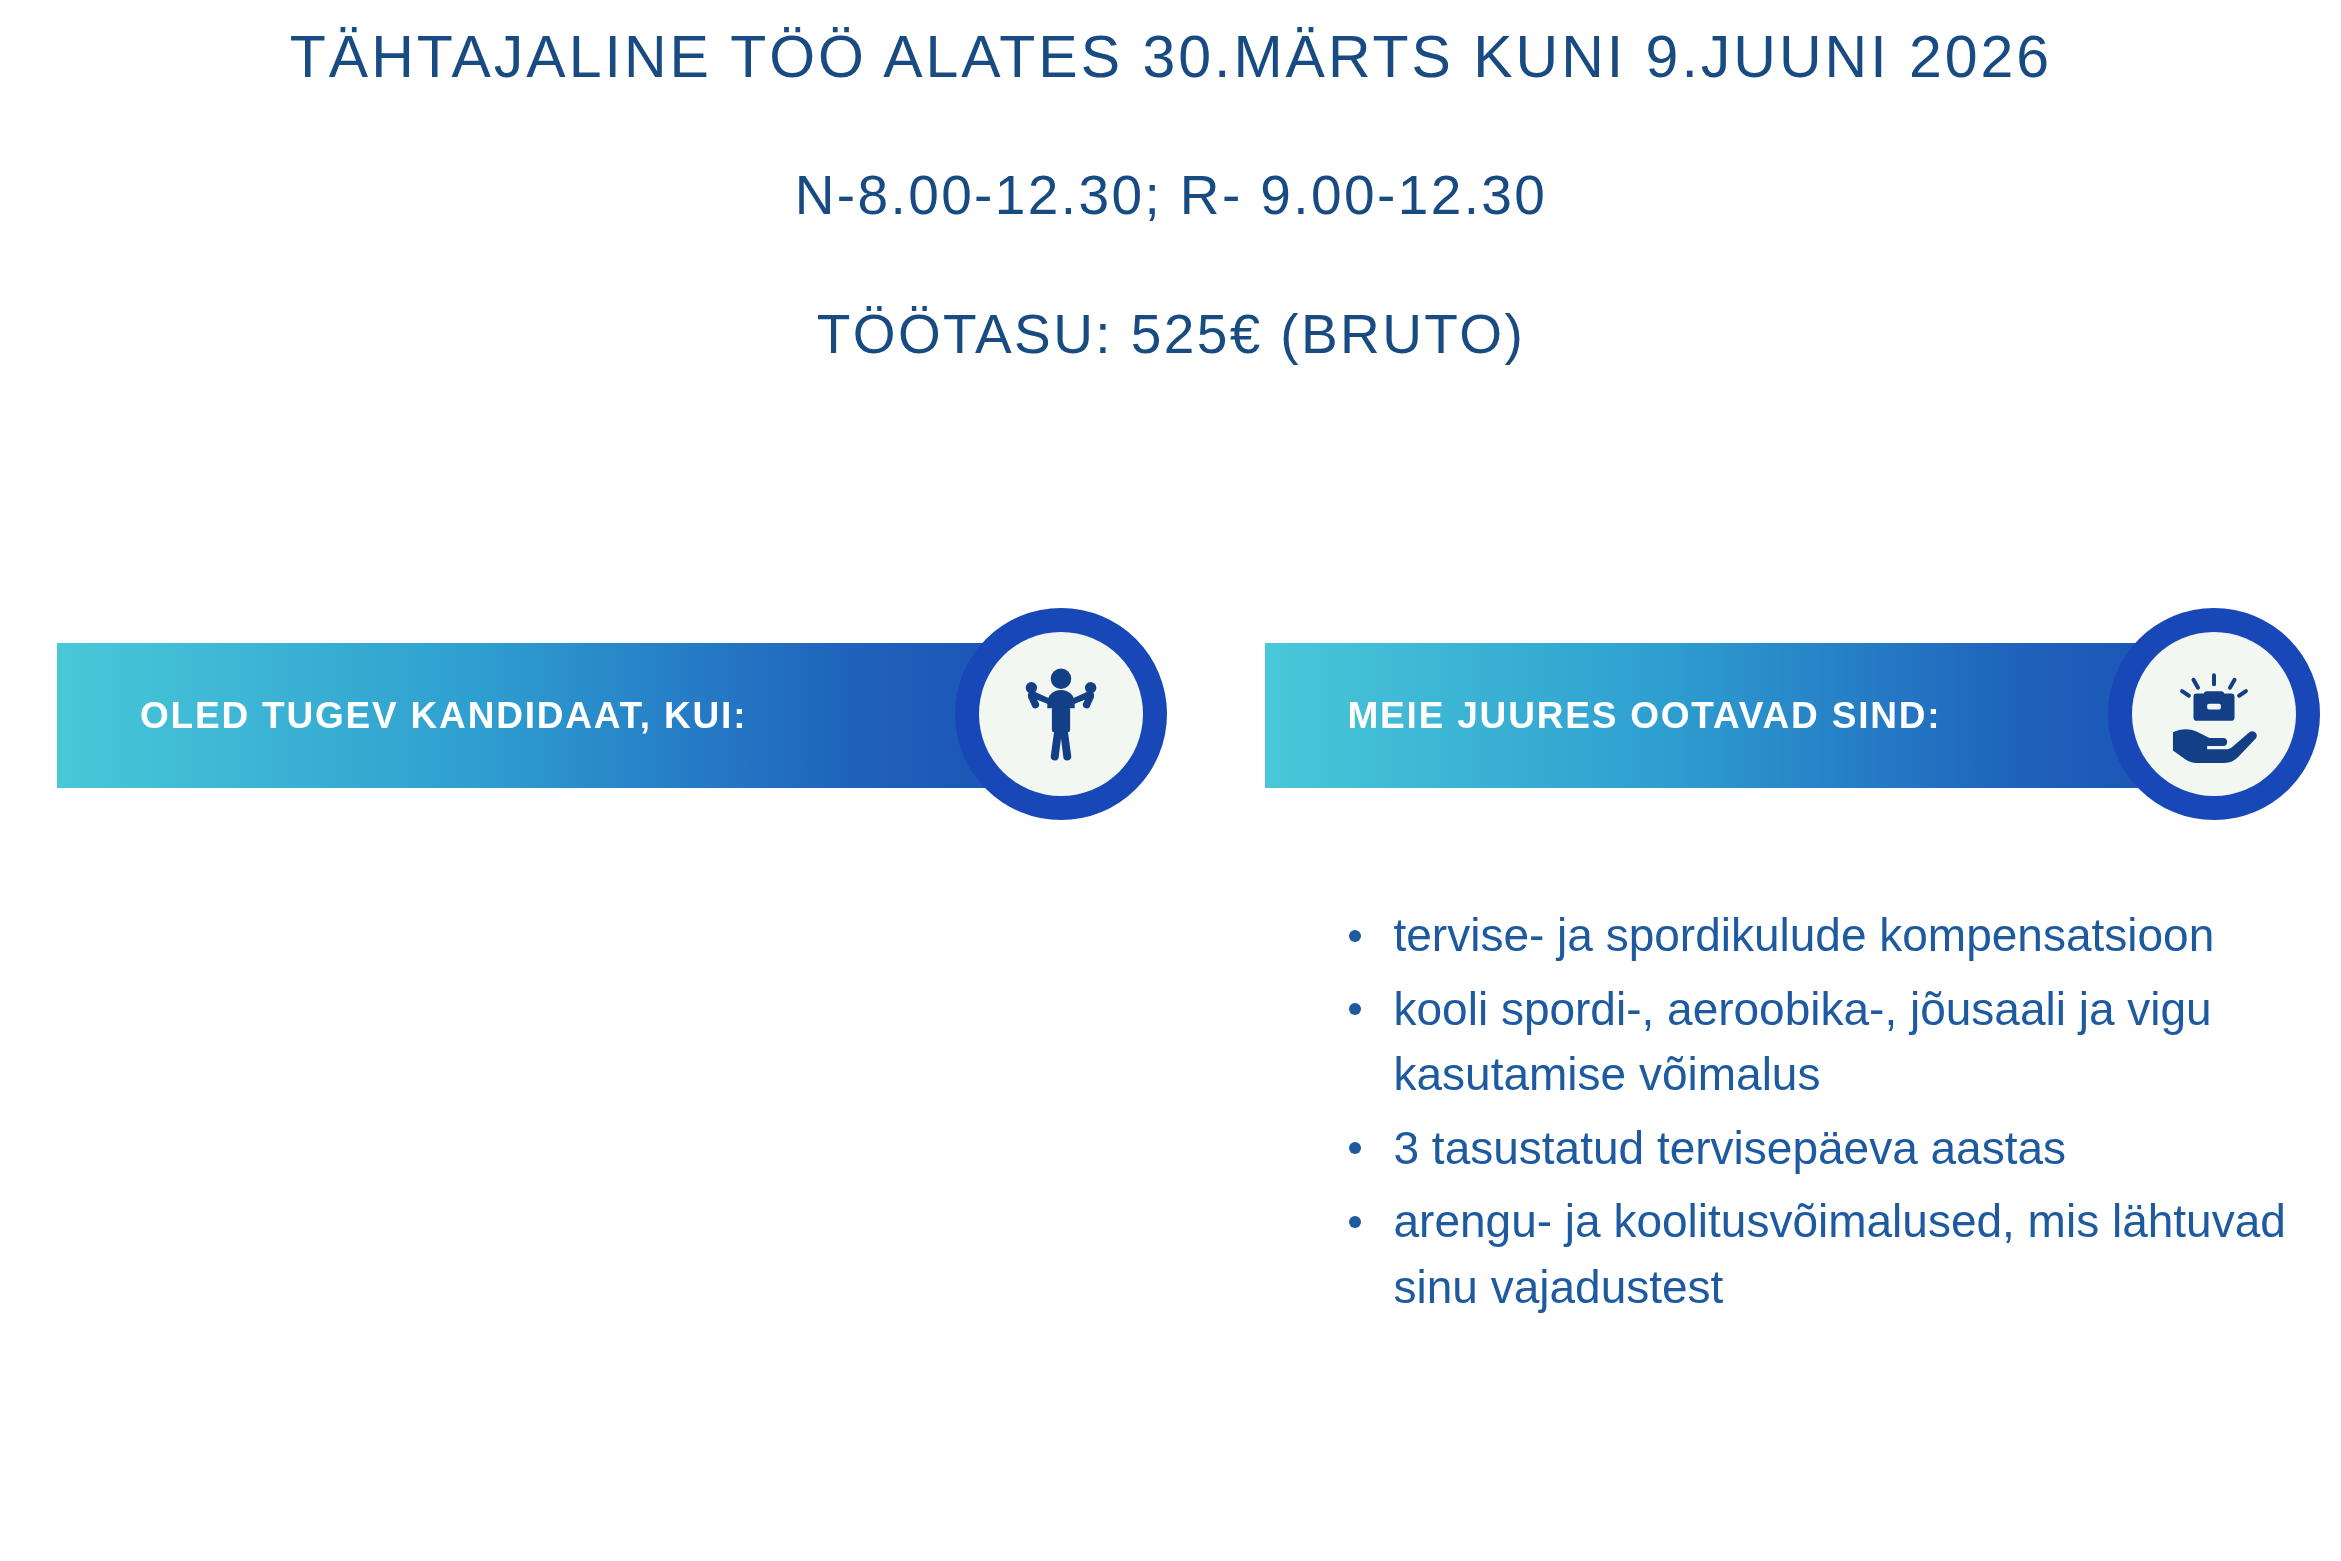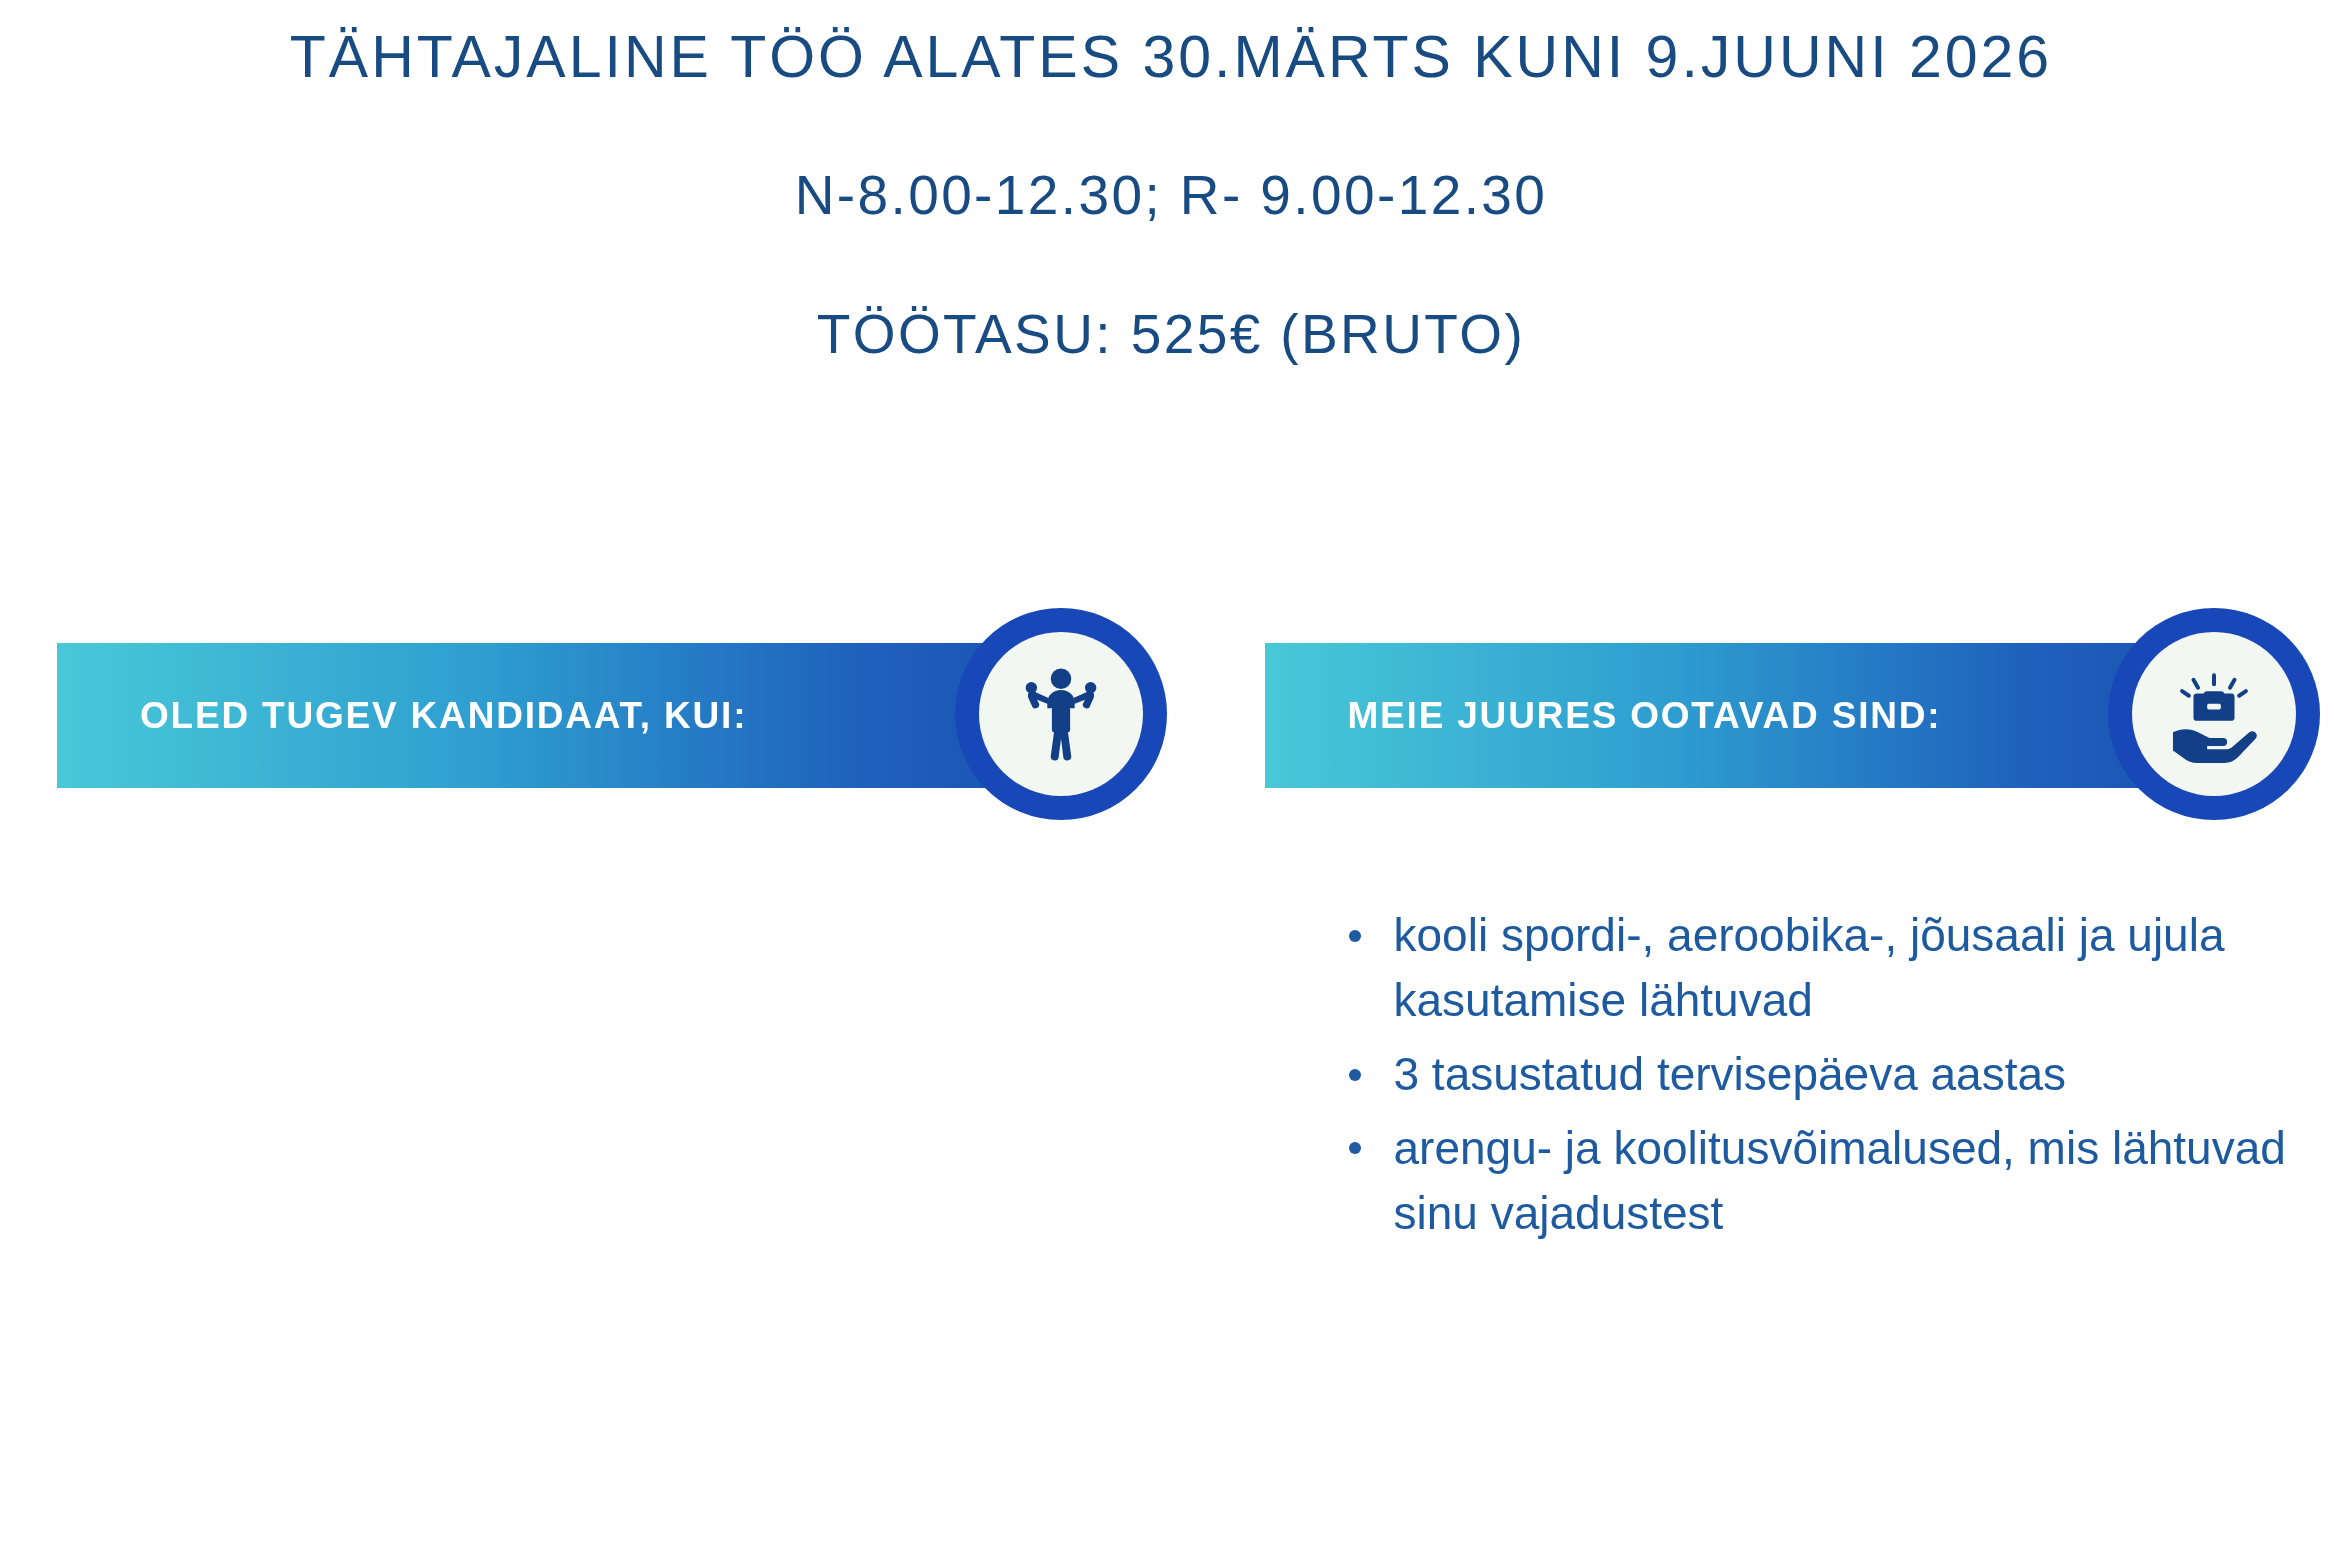--- a/index.html
+++ b/index.html
@@ -193,20 +193,21 @@
               <path d="M68 20 l-4 7" stroke="#123f86" stroke-width="3.5" stroke-linecap="round"></path>
               <path d="M22 30 l6 4" stroke="#123f86" stroke-width="3.5" stroke-linecap="round"></path>
               <path d="M78 30 l-6 4" stroke="#123f86" stroke-width="3.5" stroke-linecap="round"></path>
               <path d="M14 66 c8 -4 16 -3 22 0 l10 5 h12 a3.5 3.5 0 0 1 0 7 h-14 v3 h16 c3 0 5 -1 7 -3 l14 -12 a4 4 0 0 1 6 5 l-16 17 c-3 3 -7 5 -12 5 h-24 c-4 0 -7 -1 -10 -3 l-11 -8 z"></path>
             </g>
           </svg>
         </div>
       </div>
     </div>
     <ul class="bullets">
-      <li>kooli spordi-, aeroobika-, jõusaali ja ujula kasutamise lähtuvad</li>
+      <li>tervise- ja spordikulude kompensatsioon</li>
+      <li>kooli spordi-, aeroobika-, jõusaali ja vigu kasutamise võimalus</li>
       <li>3 tasustatud tervisepäeva aastas</li>
       <li>arengu- ja koolitusvõimalused, mis lähtuvad sinu vajadustest</li>
     </ul>
   </div>
 
 </div>
 
 
 </body></html>

